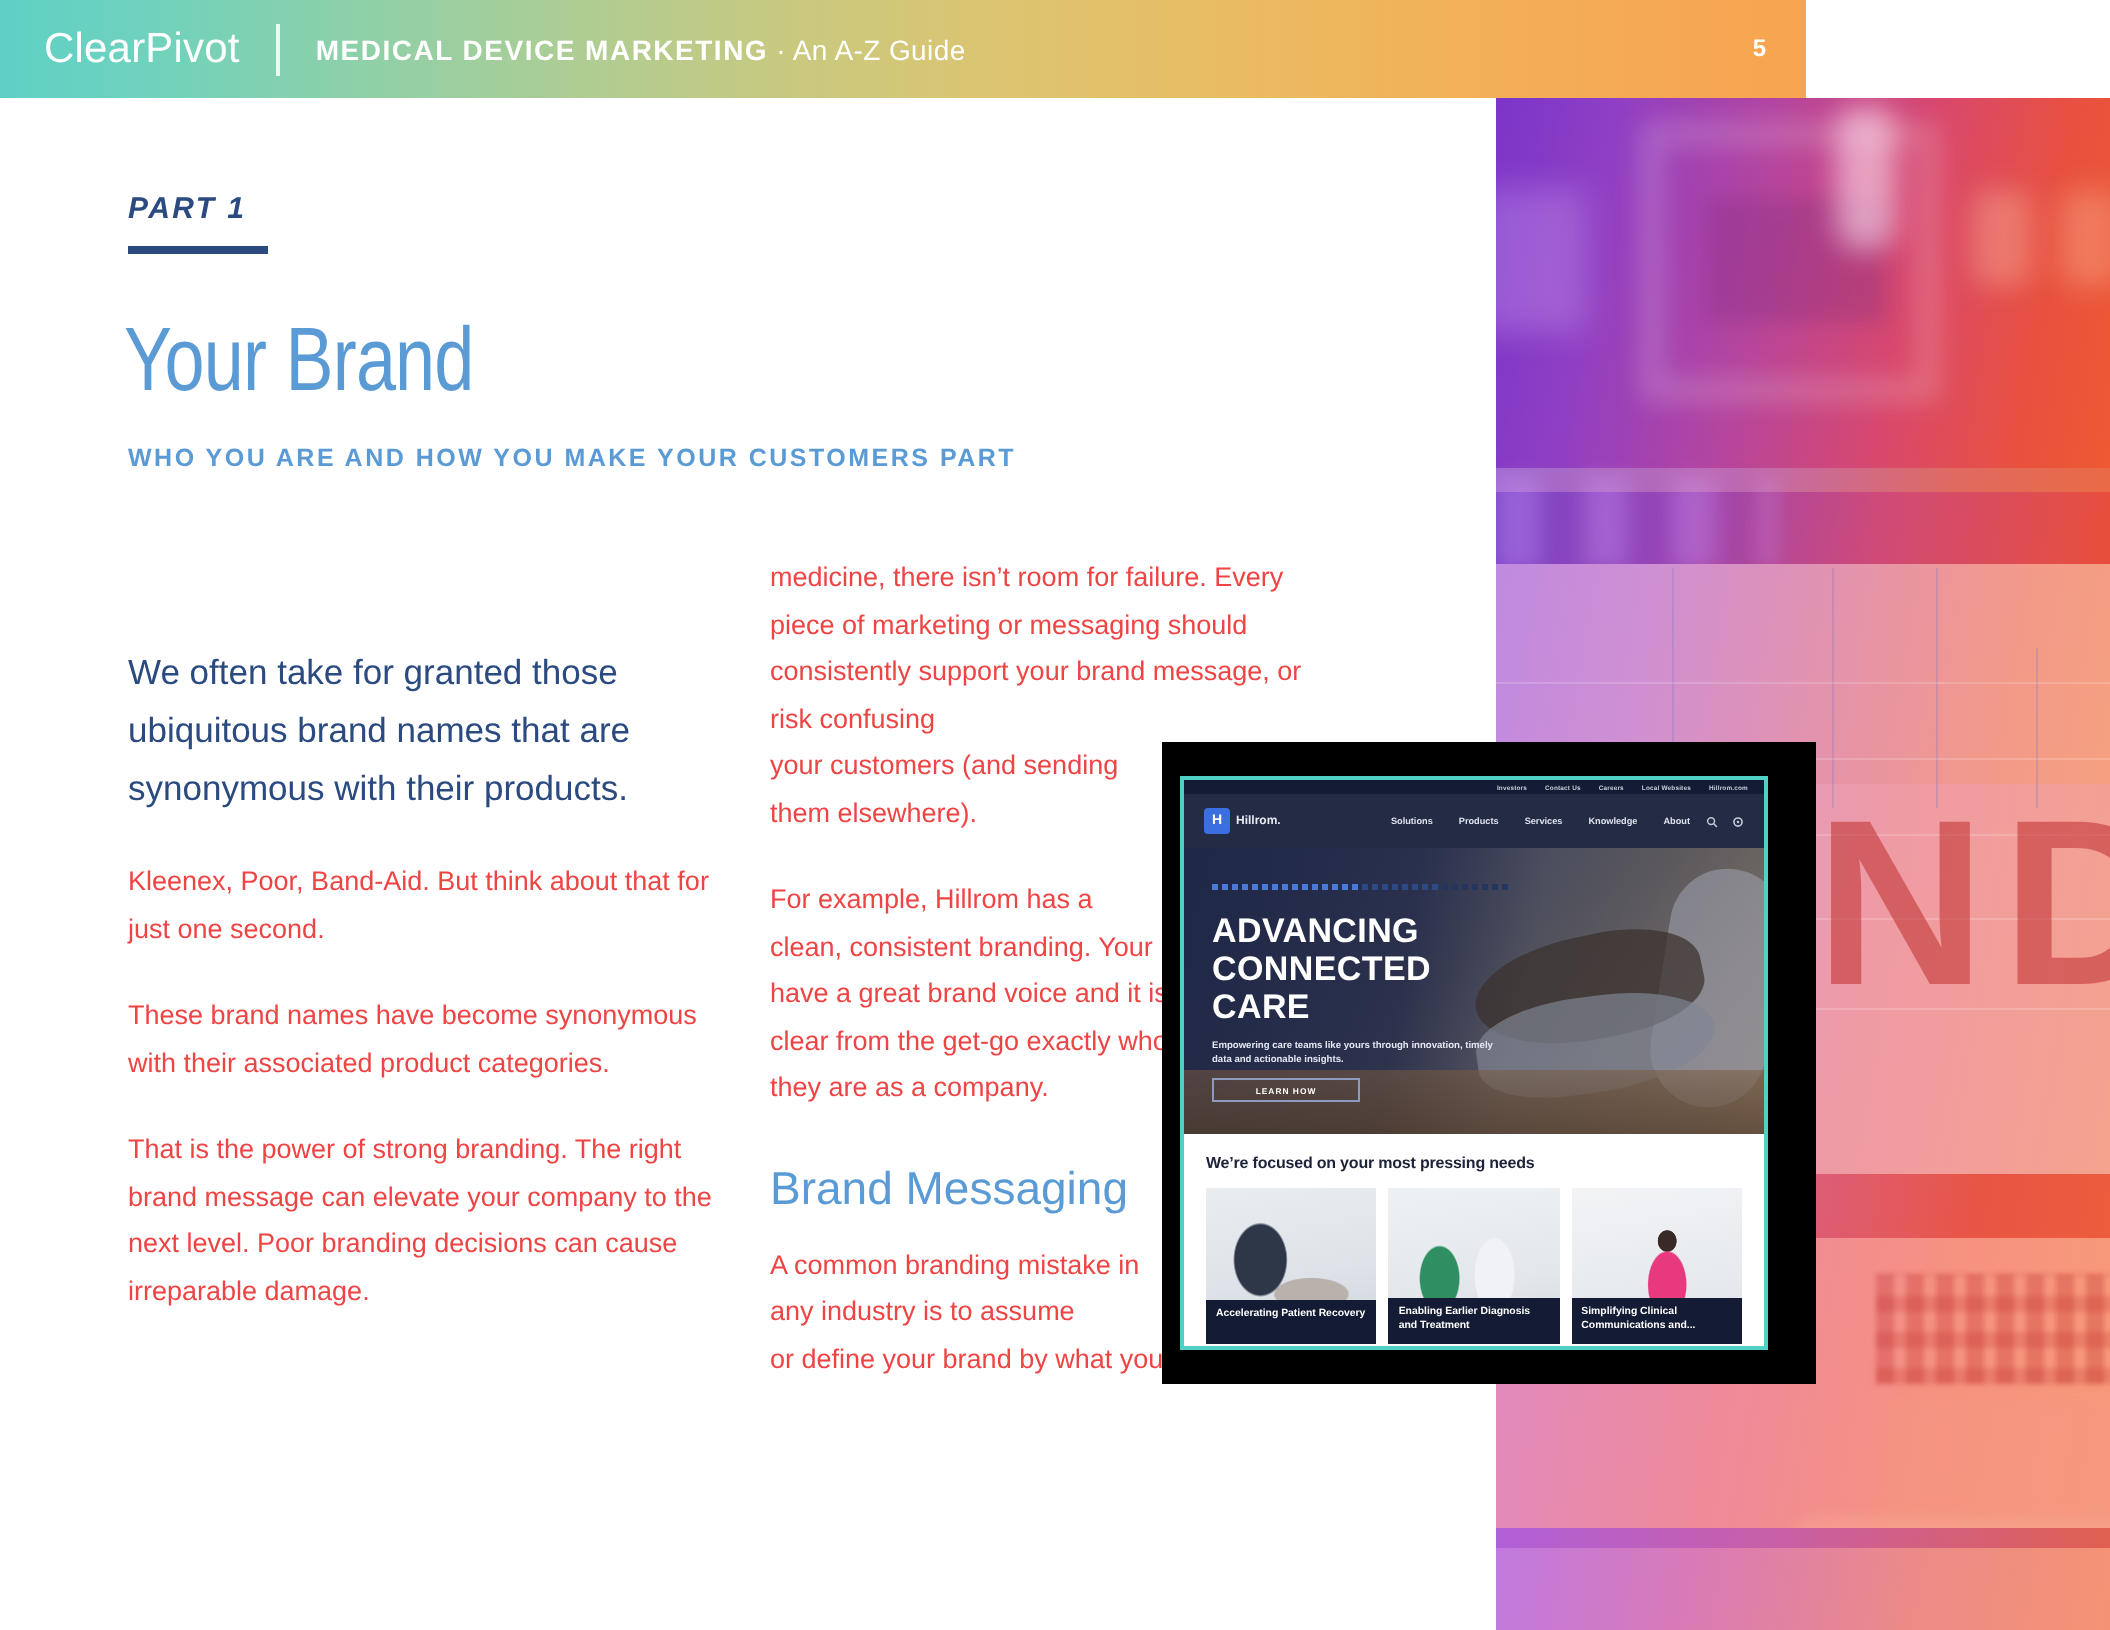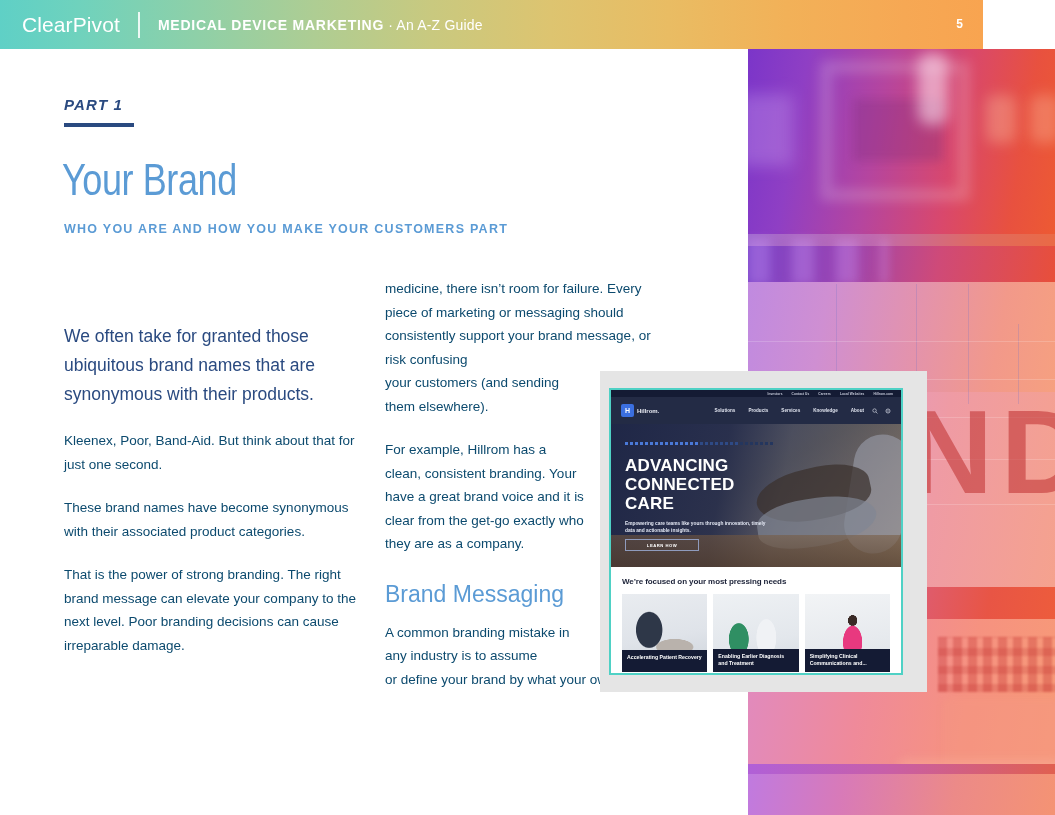--- a/index.html
+++ b/index.html
@@ -16,21 +16,21 @@
     width: 1055px;
     height: 815px;
     background: #ffffff;
     overflow: hidden;
   }
 
   
   .header {
     position: absolute;
     left: 0; top: 0;
-    width: 983px;
+    width: 903px;
     height: 49px;
     background: linear-gradient(90deg,
         #5fd0c6 0%,
         #6fd2bd 8%,
         #8ed0a8 20%,
         #aecd93 32%,
         #c9c97f 44%,
         #ddc470 56%,
         #e9bc63 68%,
         #f2b158 80%,
@@ -281,44 +281,44 @@
 
   .lead {
     font-size: 17.5px;
     line-height: 29px;
     color: #2a4a80;
     margin-bottom: 20px;
   }
   p.body {
     font-size: 13.5px;
     line-height: 23.5px;
-    color: #0c4a6e;
+    color: #ef4444;
     margin-bottom: 20px;
   }
   .col-right p.body { margin-bottom: 20px; }
 
   .sub-head {
     font-size: 23px;
     font-weight: 400;
     color: #5b9bd5;
     margin-top: 26px;
     margin-bottom: 14px;
     line-height: 1.1;
   }
 
   
   .narrow { width: 200px; }
   .wide { width: 275px; }
 
   
   .shot-frame {
     position: absolute;
-    left: 600px; top: 371px;
+    left: 581px; top: 371px;
     width: 327px; height: 321px;
-    background: #e5e5e5;
+    background: #000000;
     z-index: 20;
   }
   .shot {
     position: absolute;
     left: 9px; top: 17px;
     width: 294px; height: 287px;
     border: 2px solid #4fd1c5;
     background: #ffffff;
     overflow: hidden;
   }

